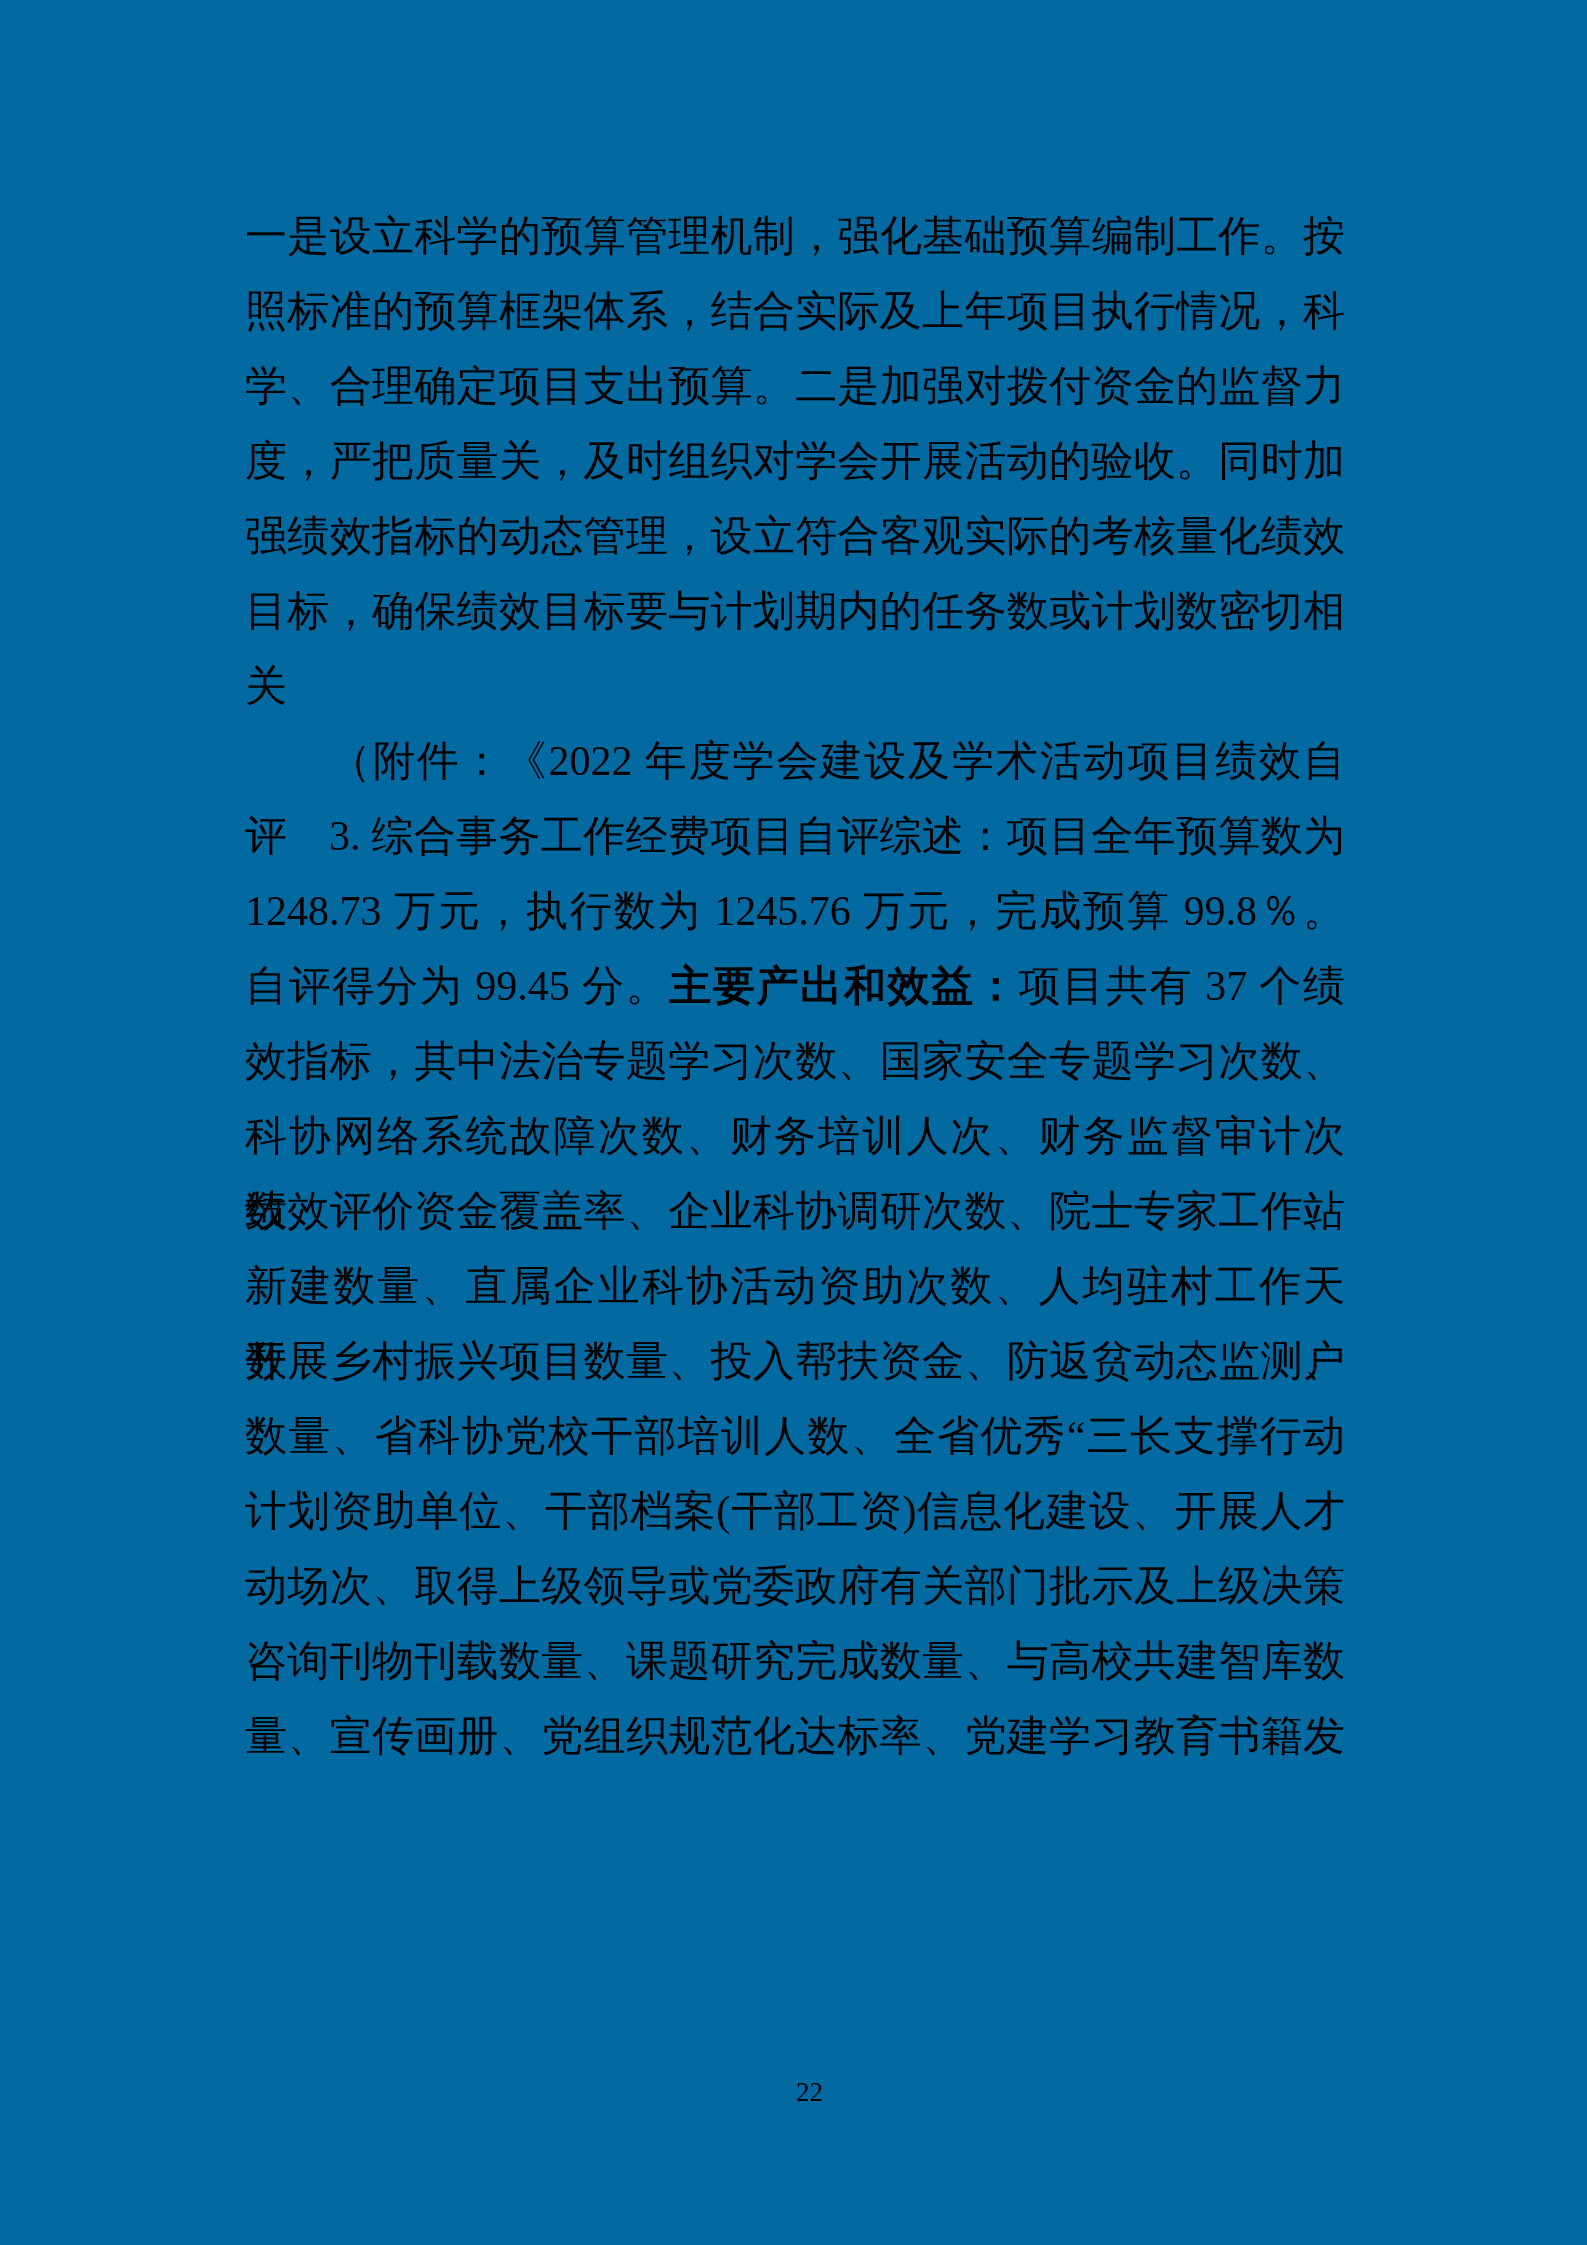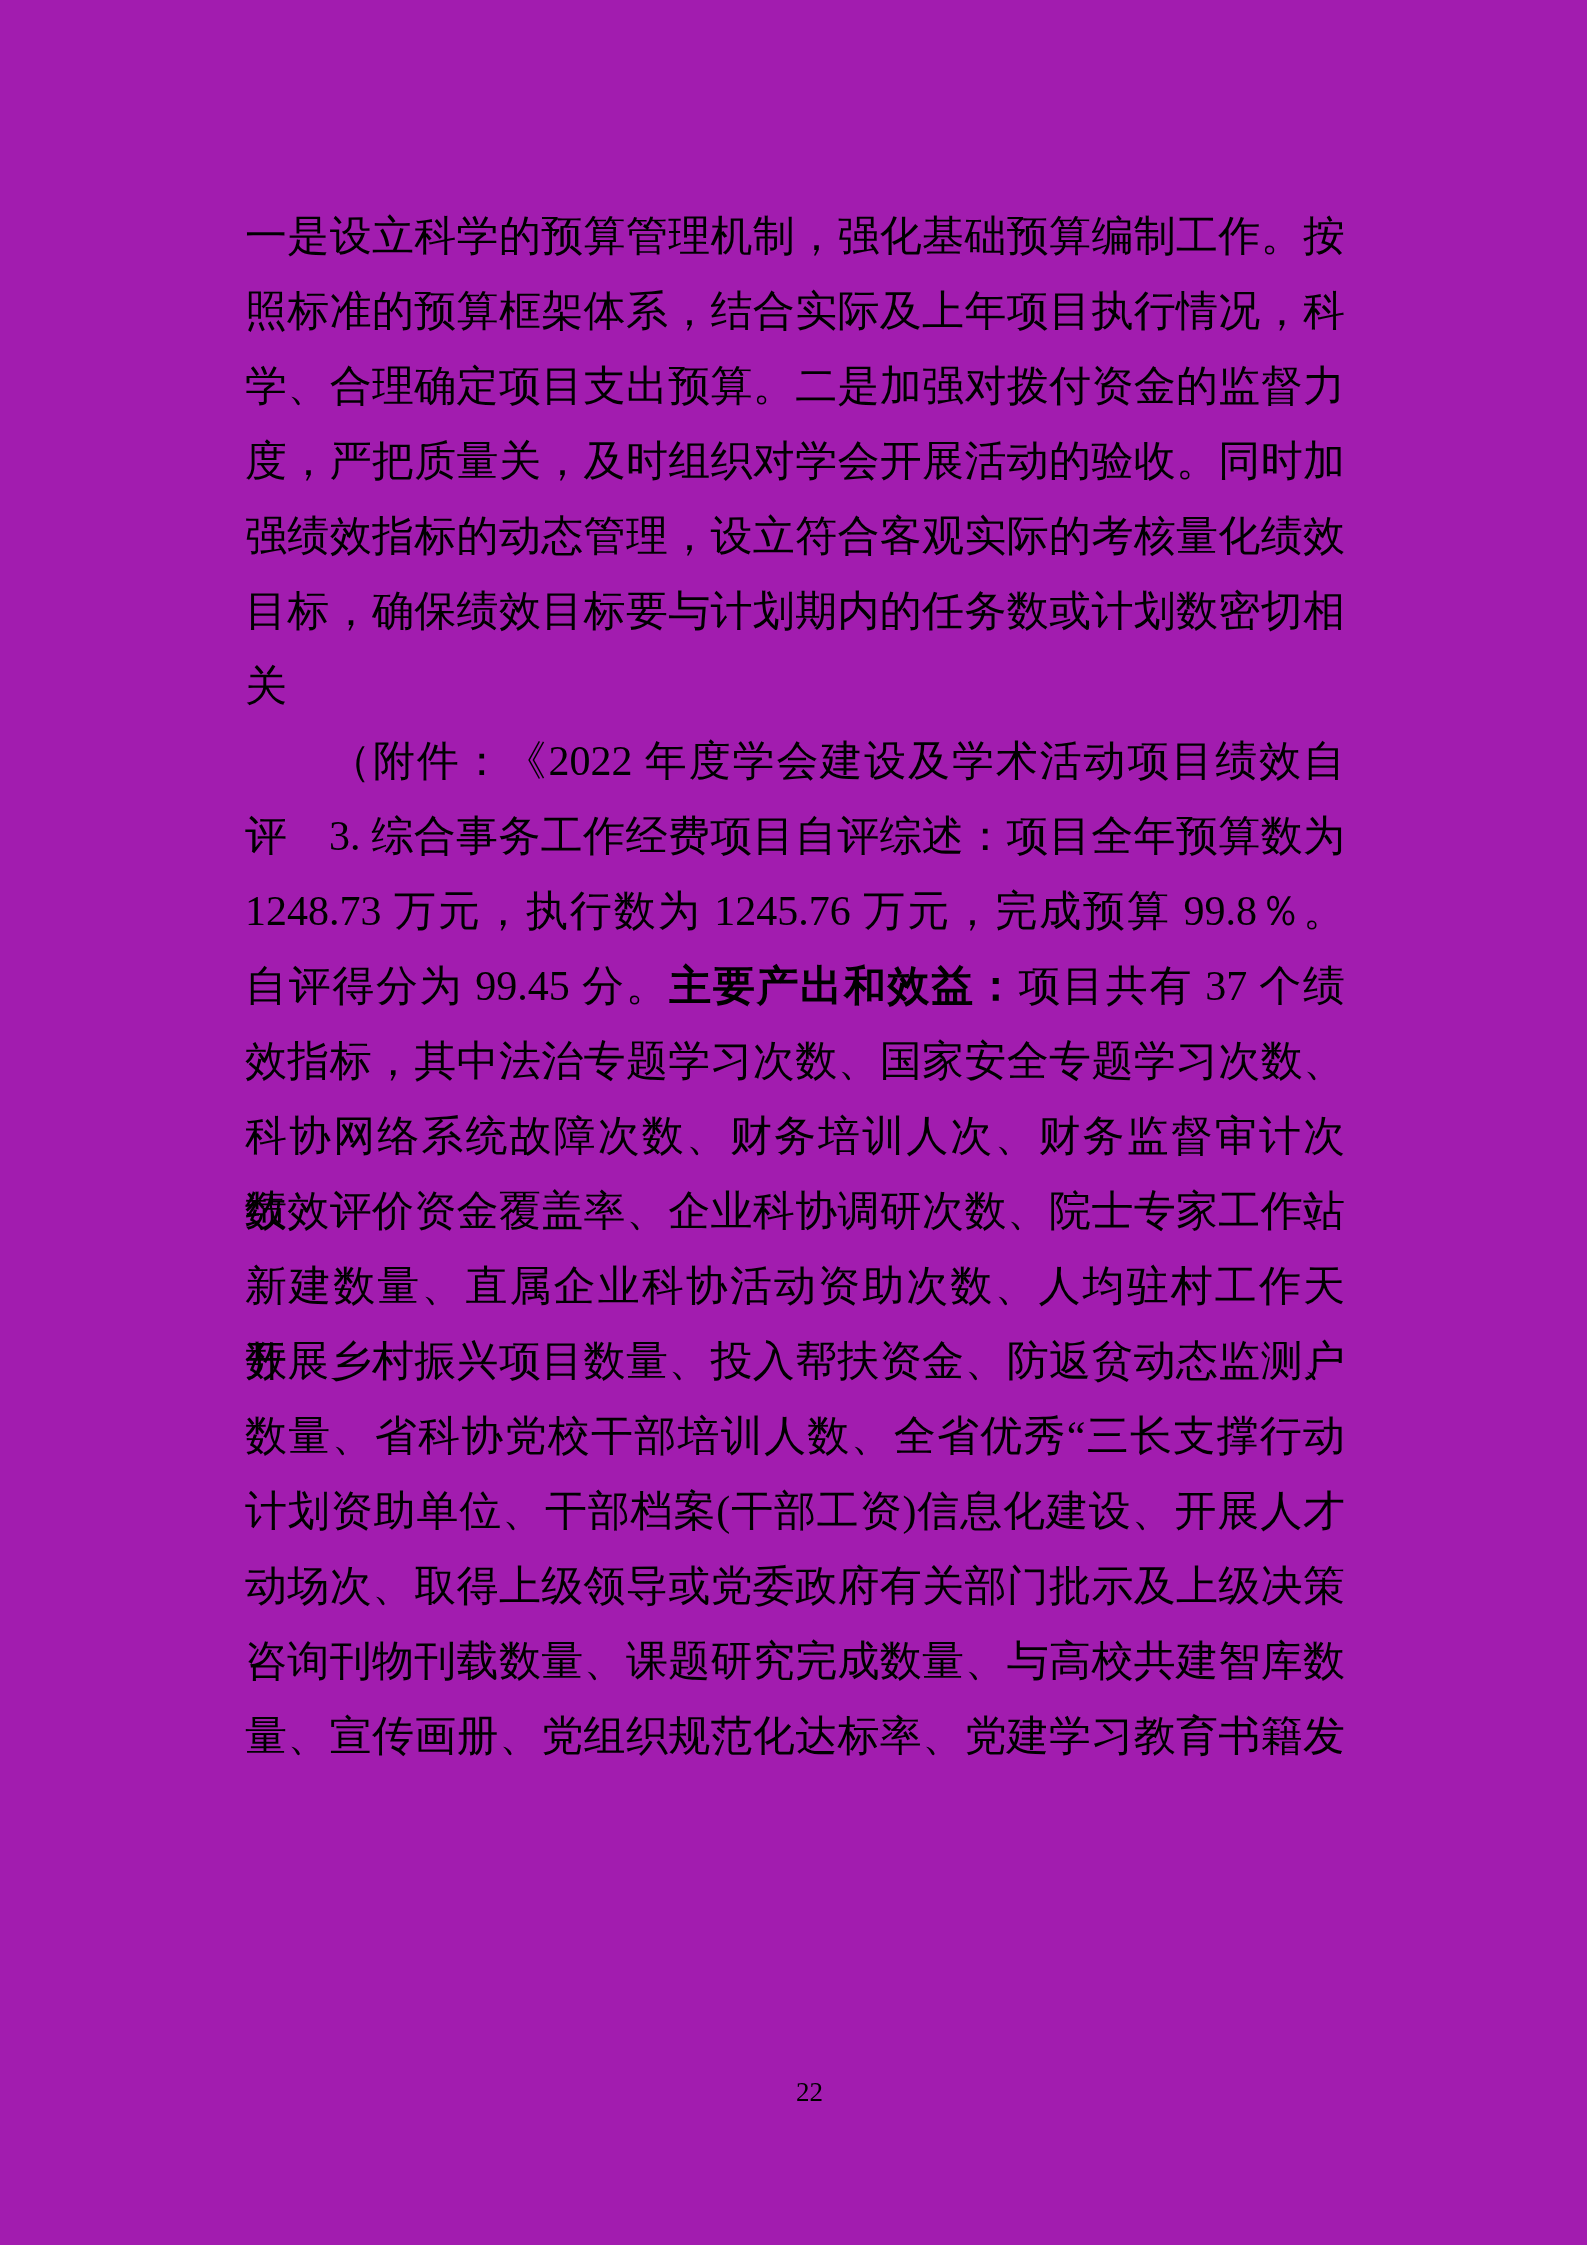--- a/index.html
+++ b/index.html
@@ -4,21 +4,21 @@
 <style>
   html, body {
     margin: 0;
     padding: 0;
     background: #e8e8e8;
   }
   .page {
     position: relative;
     width: 1587px;
     height: 2245px;
-    background: #a21caf;
+    background: #0369a1;
     font-family: "Liberation Serif", "DejaVu Serif", serif;
     color: #000000;
     overflow: hidden;
   }
   .text-block {
     position: absolute;
     left: 245px;
     top: 199px;
     width: 1100px;
   }

